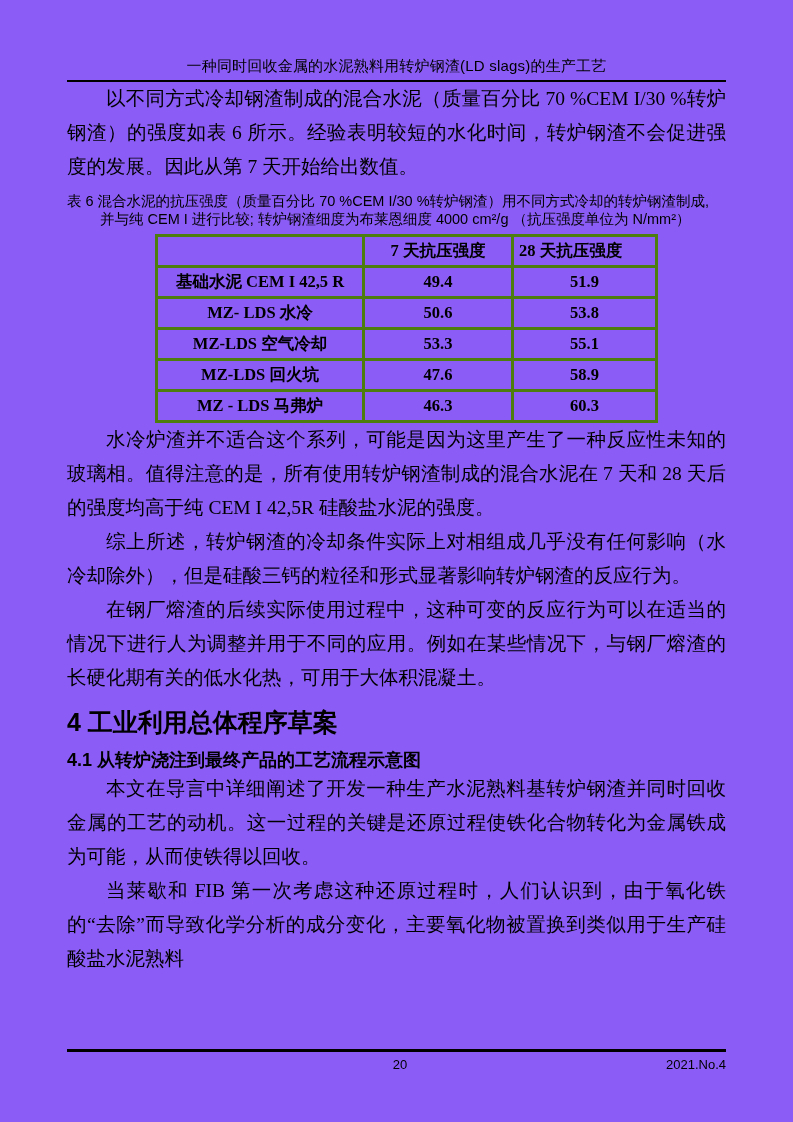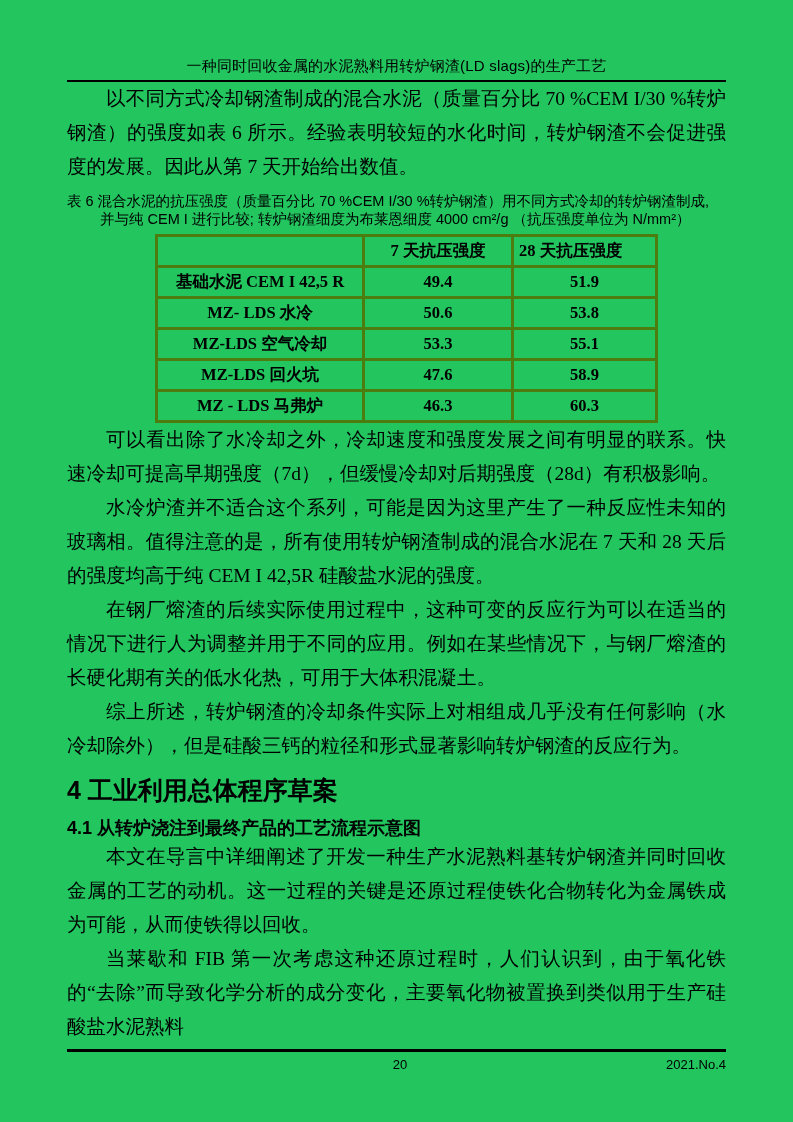--- a/index.html
+++ b/index.html
@@ -1,17 +1,17 @@
 <!DOCTYPE html>
 <html><head>
 <meta charset="utf-8">
 <style>
   html,body{margin:0;padding:0;background:#e8e8e8;}
   .page{
-    width:793px;height:1122px;margin:0 auto;background:#22c55e;
+    width:793px;height:1122px;margin:0 auto;background:#8b5cf6;
     position:relative;color:#000;overflow:hidden;
     font-family:"Liberation Serif","DejaVu Serif",serif;
   }
   .header-title{
     padding-top:57px;text-align:center;
     font-family:"Liberation Sans","DejaVu Sans",sans-serif;
     font-size:15px;letter-spacing:0.2px;
   }
   .header-rule{margin:4px 67px 0 67px;border-top:2px solid #000;height:0;}
   .content{margin:0 67px;width:659px;}
@@ -110,24 +110,23 @@
           <td>58.9</td>
         </tr>
         <tr>
           <td>MZ - LDS  马弗炉</td>
           <td>46.3</td>
           <td>60.3</td>
         </tr>
       </tbody>
     </table>
 
-    <p class="body p2">可以看出除了水冷却之外，冷却速度和强度发展之间有明显的联系。快速冷却可提高早期强度（7d），但缓慢冷却对后期强度（28d）有积极影响。</p>
     <p class="body p3">水冷炉渣并不适合这个系列，可能是因为这里产生了一种反应性未知的玻璃相。值得注意的是，所有使用转炉钢渣制成的混合水泥在 7 天和 28 天后的强度均高于纯 CEM I 42,5R 硅酸盐水泥的强度。</p>
+    <p class="body p4">综上所述，转炉钢渣的冷却条件实际上对相组成几乎没有任何影响（水冷却除外），但是硅酸三钙的粒径和形式显著影响转炉钢渣的反应行为。</p>
     <p class="body p5">在钢厂熔渣的后续实际使用过程中，这种可变的反应行为可以在适当的情况下进行人为调整并用于不同的应用。例如在某些情况下，与钢厂熔渣的长硬化期有关的低水化热，可用于大体积混凝土。</p>
-    <p class="body p4">综上所述，转炉钢渣的冷却条件实际上对相组成几乎没有任何影响（水冷却除外），但是硅酸三钙的粒径和形式显著影响转炉钢渣的反应行为。</p>
 
     <h1 class="sec">4  工业利用总体程序草案</h1>
     <h2 class="subsec">4.1 从转炉浇注到最终产品的工艺流程示意图</h2>
 
     <p class="body p6">本文在导言中详细阐述了开发一种生产水泥熟料基转炉钢渣并同时回收金属的工艺的动机。这一过程的关键是还原过程使铁化合物转化为金属铁成为可能，从而使铁得以回收。</p>
     <p class="body p7">当莱歇和 FIB 第一次考虑这种还原过程时，人们认识到，由于氧化铁的“去除”而导致化学分析的成分变化，主要氧化物被置换到类似用于生产硅酸盐水泥熟料</p>
 
   </div>
 
   <div class="footer-rule"></div>

